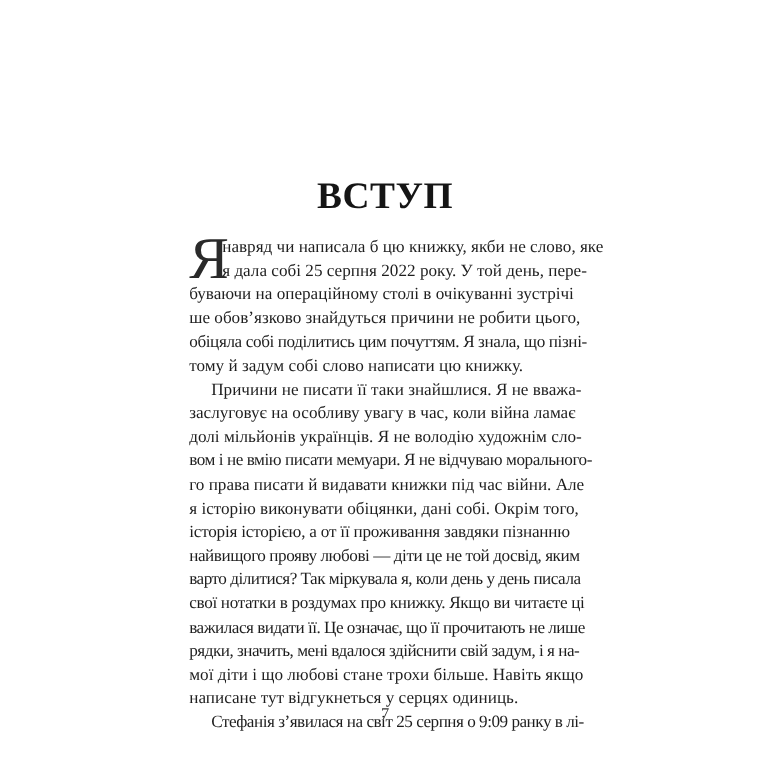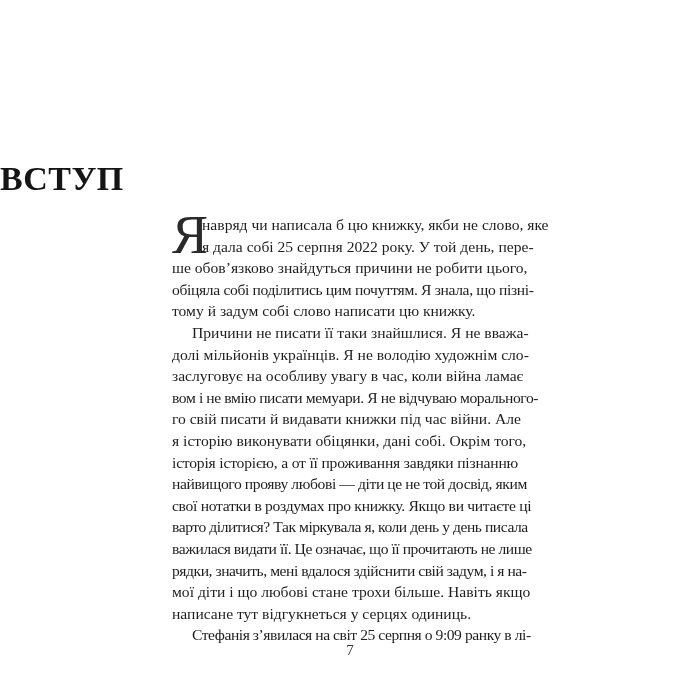--- a/index.html
+++ b/index.html
@@ -4,21 +4,21 @@
 <style>
   html, body { margin: 0; padding: 0; background: #ffffff; }
   body { width: 700px; height: 700px; position: relative; overflow: hidden; }
   .page {
     position: absolute; left: 0; top: 0; width: 700px; height: 700px;
     background: #ffffff; color: #1e1e1e;
     font-family: "Liberation Serif", "DejaVu Serif", serif;
   }
   .title {
     position: absolute; left: 0; width: 700px; top: 160px;
-    text-align: left; font-weight: bold; font-size: 34px;
+    text-align: center; font-weight: bold; font-size: 34px;
     letter-spacing: 0.5px; color: #151515;
   }
   .body {
     position: absolute; left: 172px; top: 214px; width: 346px;
   }
   .line {
     height: 21.6px; line-height: 21.6px; font-size: 15.6px;
     text-align: justify; text-align-last: justify; white-space: nowrap;
     overflow: visible;
   }
@@ -38,33 +38,34 @@
 <body>
 
 <div class="page">
   <div class="title">ВСТУП</div>
 
   <div class="dropcap">Я</div>
 
   <div class="body">
     <div class="line drop">навряд чи написала б цю книжку, якби не слово, яке</div>
     <div class="line drop">я дала собі 25 серпня 2022 року. У той день, пере-</div>
+    <div class="line">буваючи на операційному столі в очікуванні зустрічі</div>
     <div class="line">ше обов’язково знайдуться причини не робити цього,</div>
     <div class="line" style="letter-spacing:-0.35px">обіцяла собі поділитись цим почуттям. Я знала, що пізні-</div>
     <div class="line last">тому й задум собі слово написати цю книжку.</div>
     <div class="line indent">Причини не писати її таки знайшлися. Я не вважа-</div>
+    <div class="line">заслуговує на особливу увагу в час, коли війна ламає</div>
     <div class="line">долі мільйонів українців. Я не володію художнім сло-</div>
-    <div class="line">заслуговує на особливу увагу в час, коли війна ламає</div>
     <div class="line" style="letter-spacing:-0.4px">вом і не вмію писати мемуари. Я не відчуваю морального-</div>
-    <div class="line">го свій писати й видавати книжки під час війни. Але</div>
+    <div class="line">го права писати й видавати книжки під час війни. Але</div>
     <div class="line">я історію виконувати обіцянки, дані собі. Окрім того,</div>
     <div class="line" style="letter-spacing:-0.2px">історія історією, а от її проживання завдяки пізнанню</div>
     <div class="line" style="letter-spacing:-0.4px">найвищого прояву любові — діти це не той досвід, яким</div>
+    <div class="line" style="letter-spacing:-0.45px">варто ділитися? Так міркувала я, коли день у день писала</div>
     <div class="line" style="letter-spacing:-0.3px">свої нотатки в роздумах про книжку. Якщо ви читаєте ці</div>
-    <div class="line" style="letter-spacing:-0.45px">варто ділитися? Так міркувала я, коли день у день писала</div>
     <div class="line" style="letter-spacing:-0.45px">важилася видати її. Це означає, що її прочитають не лише</div>
     <div class="line" style="letter-spacing:-0.45px">рядки, значить, мені вдалося здійснити свій задум, і я на-</div>
     <div class="line">мої діти і що любові стане трохи більше. Навіть якщо</div>
     <div class="line last">написане тут відгукнеться у серцях одиниць.</div>
     <div class="line indent" style="letter-spacing:-0.45px">Стефанія з’явилася на світ 25 серпня о 9:09 ранку в лі-</div>
 
   </div>
 
   <div class="pagenum">7</div>
 </div>

